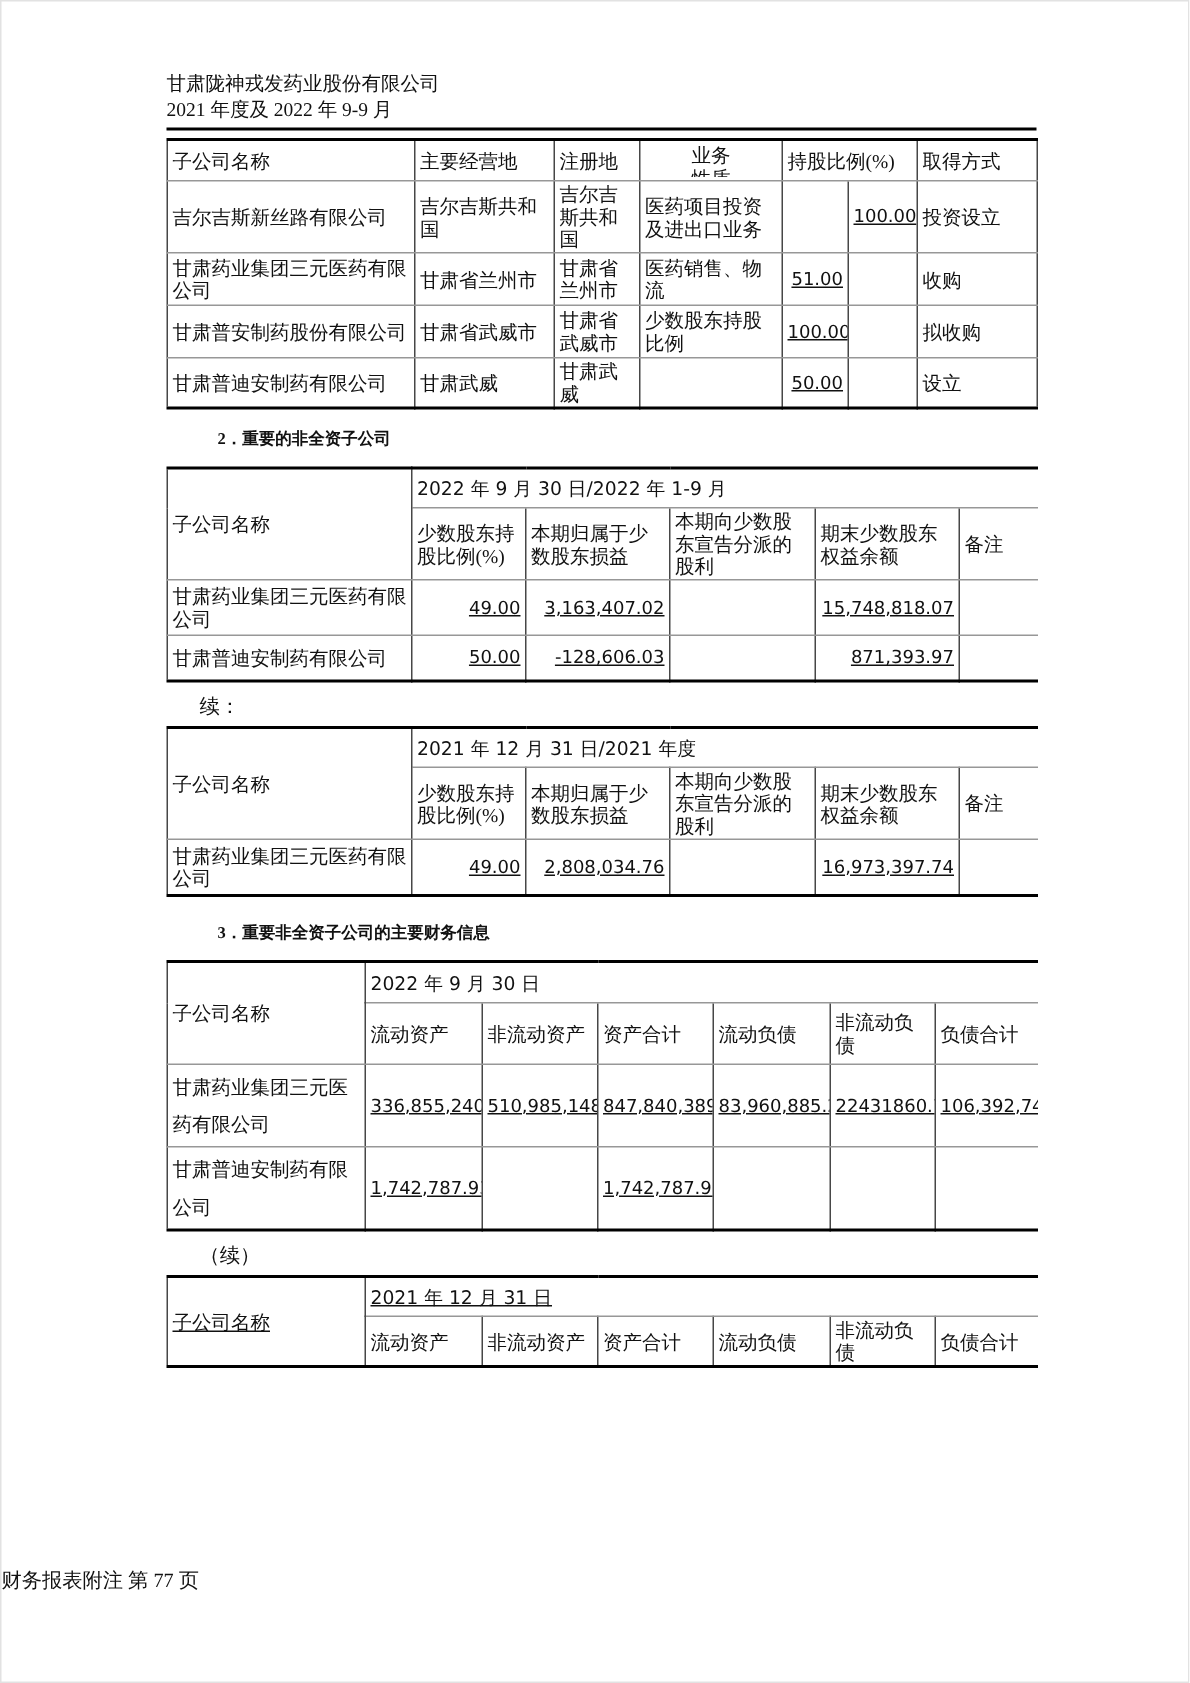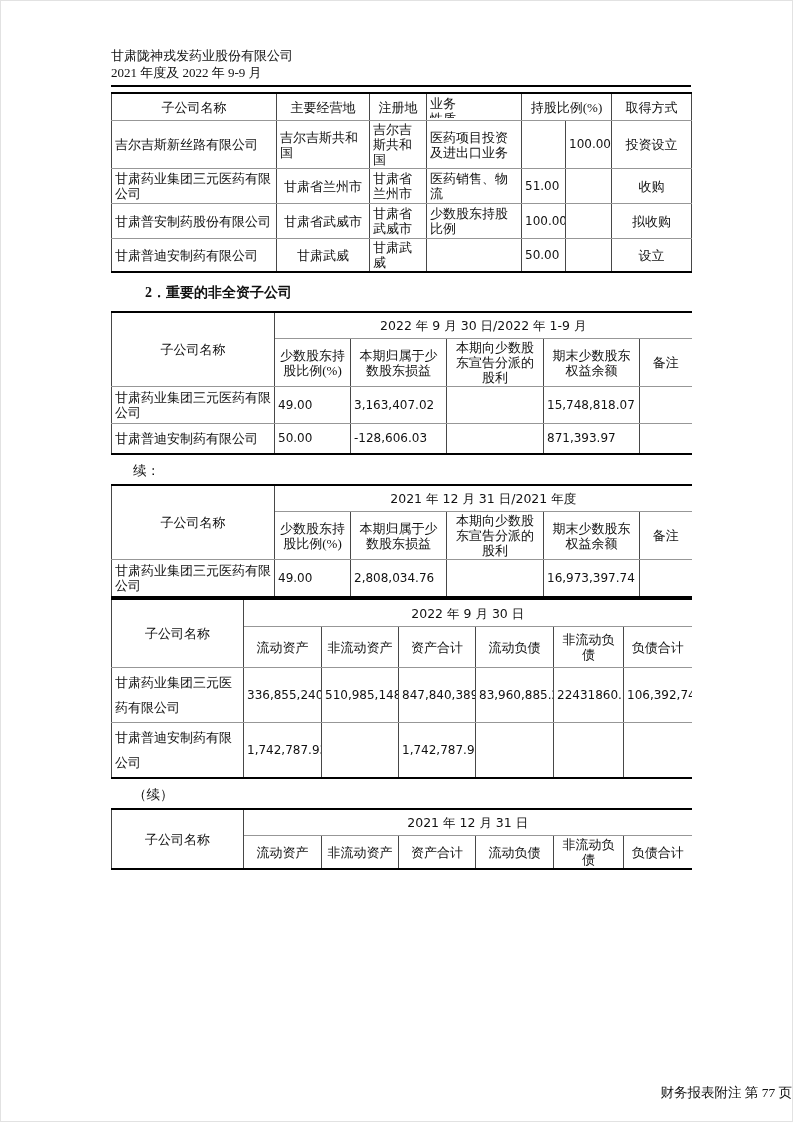--- a/index.html
+++ b/index.html
@@ -17,52 +17,52 @@
     font-size:13px;line-height:15px;}
   table.t th,table.t td{
     border-left:1px solid #474747;border-right:1px solid #474747;
     border-top:1px solid #979797;border-bottom:1px solid #979797;
     font-weight:normal;padding:1px 3px;vertical-align:middle;overflow:hidden;
   }
   table.no-r{border-right:none;}
   table.no-r tr > *:last-child{border-right:none;}
 
   .al{text-align:left;}
-  .ac{text-align:center;}
-  .ar{}
+  .ac{text-align:left;}
+  .ar{text-align:right;text-decoration:underline;}
   .num{font-family:"DejaVu Sans","Liberation Sans",sans-serif;font-size:12px;}
   .date{font-family:"DejaVu Sans","Liberation Sans",sans-serif;font-size:12.5px;}
 
   .t1{margin-top:5px;}
   .t1 .hrow th{height:24px;}
   .t1 .biz-cell{vertical-align:top;padding:0 3px;}
-  .biz-clip{height:22px;overflow:hidden;line-height:15px;padding-top:2px;text-align:left;}
+  .biz-clip{height:22px;overflow:hidden;line-height:15px;padding-top:2px;text-align:center;}
   .t1 .r1 td{height:30px;}
   .t1 .r2 td,.t1 .r3 td{height:32px;}
   .t1 .r4 td{height:26px;}
 
   .note-heading{font-size:15px;line-height:27px;margin-top:5px;text-indent:2.2em;}
   .note-body{font-size:15px;line-height:27px;text-align:justify;text-indent:2em;margin:0;}
 
-  .sec-title{font-size:14px;font-weight:bold;margin:10px 0 8px 34px;line-height:20px;}
+  .sec-title{font-size:11px;font-weight:bold;margin:10px 0 8px 34px;line-height:20px;}
   .sec-title3{margin-top:14px;}
 
   .t2 .span-row th{height:23px;}
   .t2 .sub-row th{height:38px;}
   .t2 .dr1 td{height:34px;}
   .t2 .dr2 td{height:27px;}
   .cont-label{font-size:13.5px;line-height:18px;margin:7px 0 4px 22px;}
 
   .t4 .span-row th{height:24px;}
   .t4 .sub-row th{height:38px;}
   .t4 .fin-row td{height:52px;line-height:25px;}
-  .t5 .span-row th{height:23px;}
+  .t5 .span-row th{height:23px;text-decoration:underline;}
   .t5 .sub-row th{height:30px;}
 
-  .footer{position:absolute;left:0;right:0;top:1083px;text-align:right;font-size:13.5px;}
+  .footer{position:absolute;left:0;right:0;top:1044px;text-align:left;font-size:13.5px;}
 </style>
 </head>
 <body>
 
 <div class="page">
   <div class="content">
 
     <div class="doc-header">
       <div>甘肃陇神戎发药业股份有限公司</div>
       <div>2021 年度及 2022 年 9-9 月</div>
@@ -199,20 +199,21 @@
         <td class="al">甘肃药业集团三元医药有限公司</td>
         <td class="ar num">49.00</td>
         <td class="ar num">2,808,034.76</td>
         <td class="ar num"></td>
         <td class="ar num">16,973,397.74</td>
         <td class="ac"></td>
       </tr>
     </tbody>
       </table>
 
+    <div class="sec-title sec-title3">3．重要非全资子公司的主要财务信息</div>
 
     <table class="t t4 no-r">
       <colgroup>
         <col style="width:132px">
           <col style="width:78px">
           <col style="width:77px">
         <col style="width:77px">
           <col style="width:78px">
           <col style="width:70px">
           <col style="width:68px">

